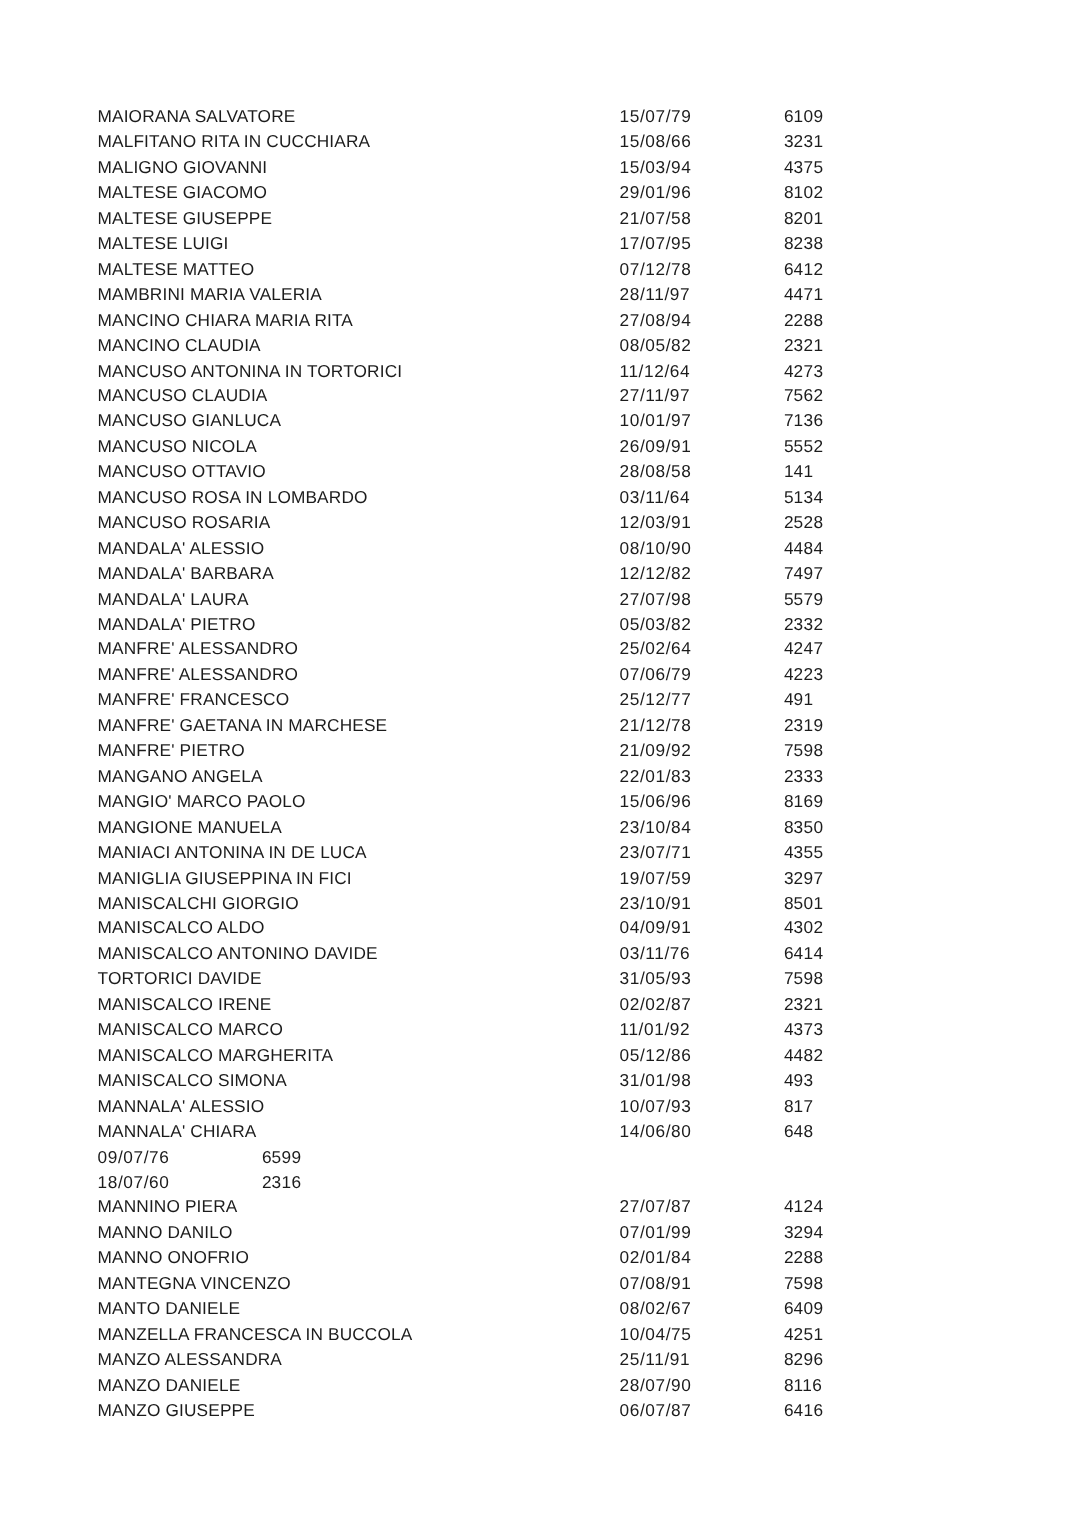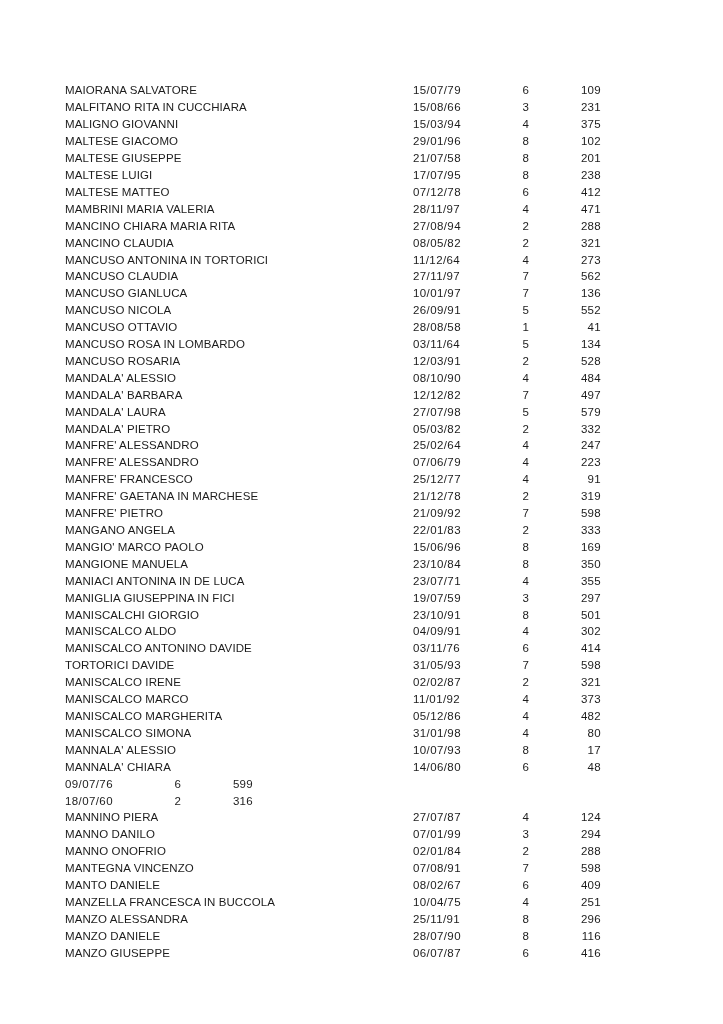--- a/index.html
+++ b/index.html
@@ -8,35 +8,35 @@
     position: relative;
     width: 723px;
     height: 1024px;
     background: #ffffff;
     overflow: hidden;
     font-family: "Liberation Sans", sans-serif;
   }
   .records {
     position: absolute;
     left: 65px;
-    top: 82px;
+    top: 70px;
     width: 536px;
   }
   .row {
     display: flex;
     align-items: center;
     height: 16.92px;
     font-size: 11.5px;
     color: #1c1c1c;
   }
   .cell { white-space: nowrap; overflow: hidden; }
   .c-name { width: 348px; letter-spacing: 0.1px; }
   .c-date { width: 76px; letter-spacing: 0.4px; }
   .c-v1   { width: 40px; text-align: right; }
-  .c-v2   { width: 72px; text-align: right; letter-spacing: 0.3px; }
+  .c-v2   { width: 72px; letter-spacing: 0.3px; }
 </style>
 </head>
 <body>
 
 <div class="page">
   <div class="records">
   <div class="row">
     <span class="cell c-name">MAIORANA SALVATORE</span>
     <span class="cell c-date">15/07/79</span>
     <span class="cell c-v1">6</span>
@@ -299,21 +299,21 @@
     <span class="cell c-name">MANISCALCO MARGHERITA</span>
     <span class="cell c-date">05/12/86</span>
     <span class="cell c-v1">4</span>
     <span class="cell c-v2">482</span>
   </div>
 
   <div class="row">
     <span class="cell c-name">MANISCALCO SIMONA</span>
     <span class="cell c-date">31/01/98</span>
     <span class="cell c-v1">4</span>
-    <span class="cell c-v2">80</span>
+    <span class="cell c-v2">93</span>
   </div>
 
   <div class="row">
     <span class="cell c-name">MANNALA' ALESSIO</span>
     <span class="cell c-date">10/07/93</span>
     <span class="cell c-v1">8</span>
     <span class="cell c-v2">17</span>
   </div>
 
   <div class="row">

